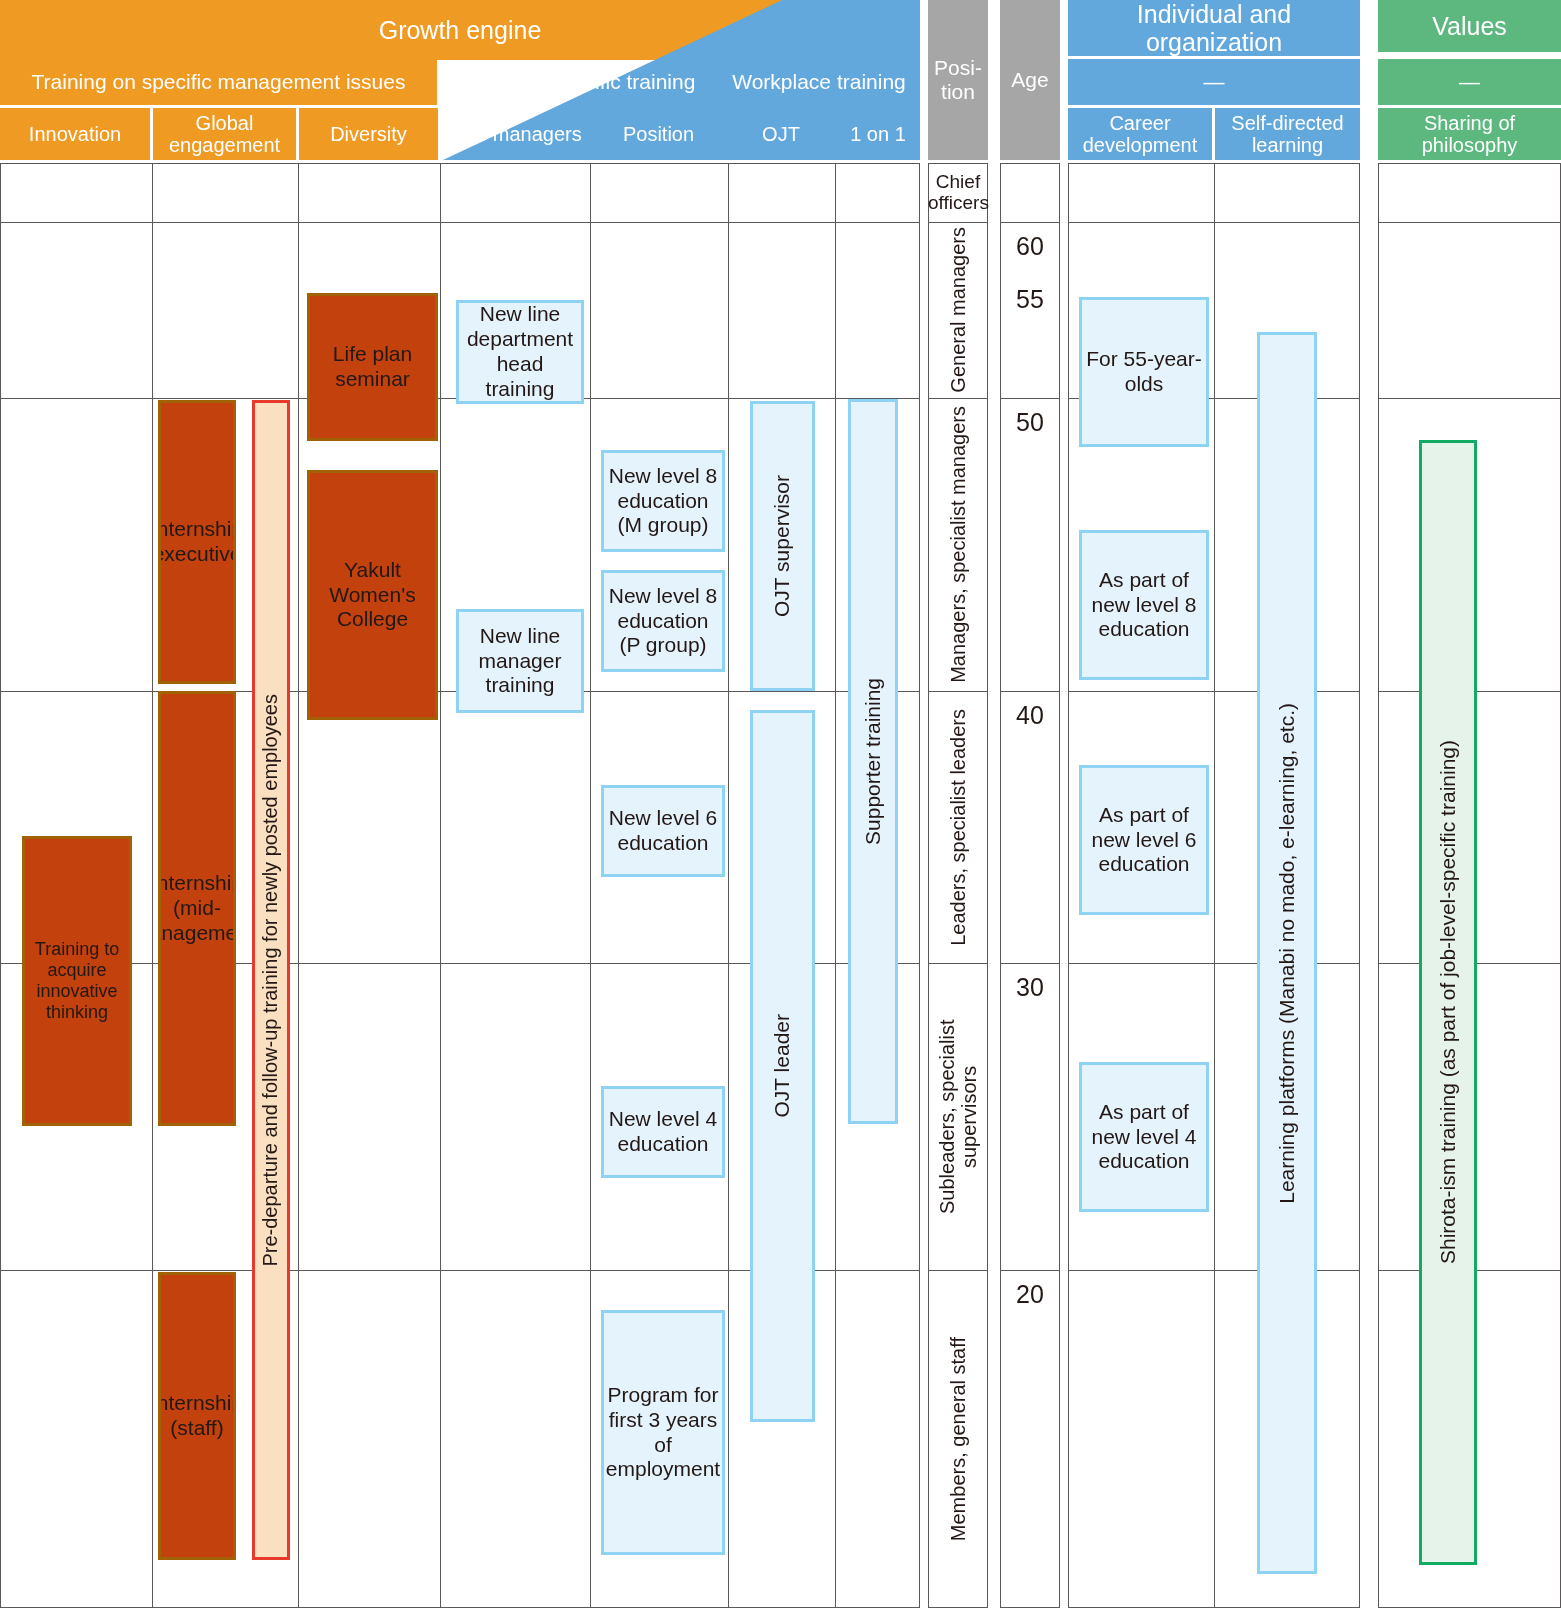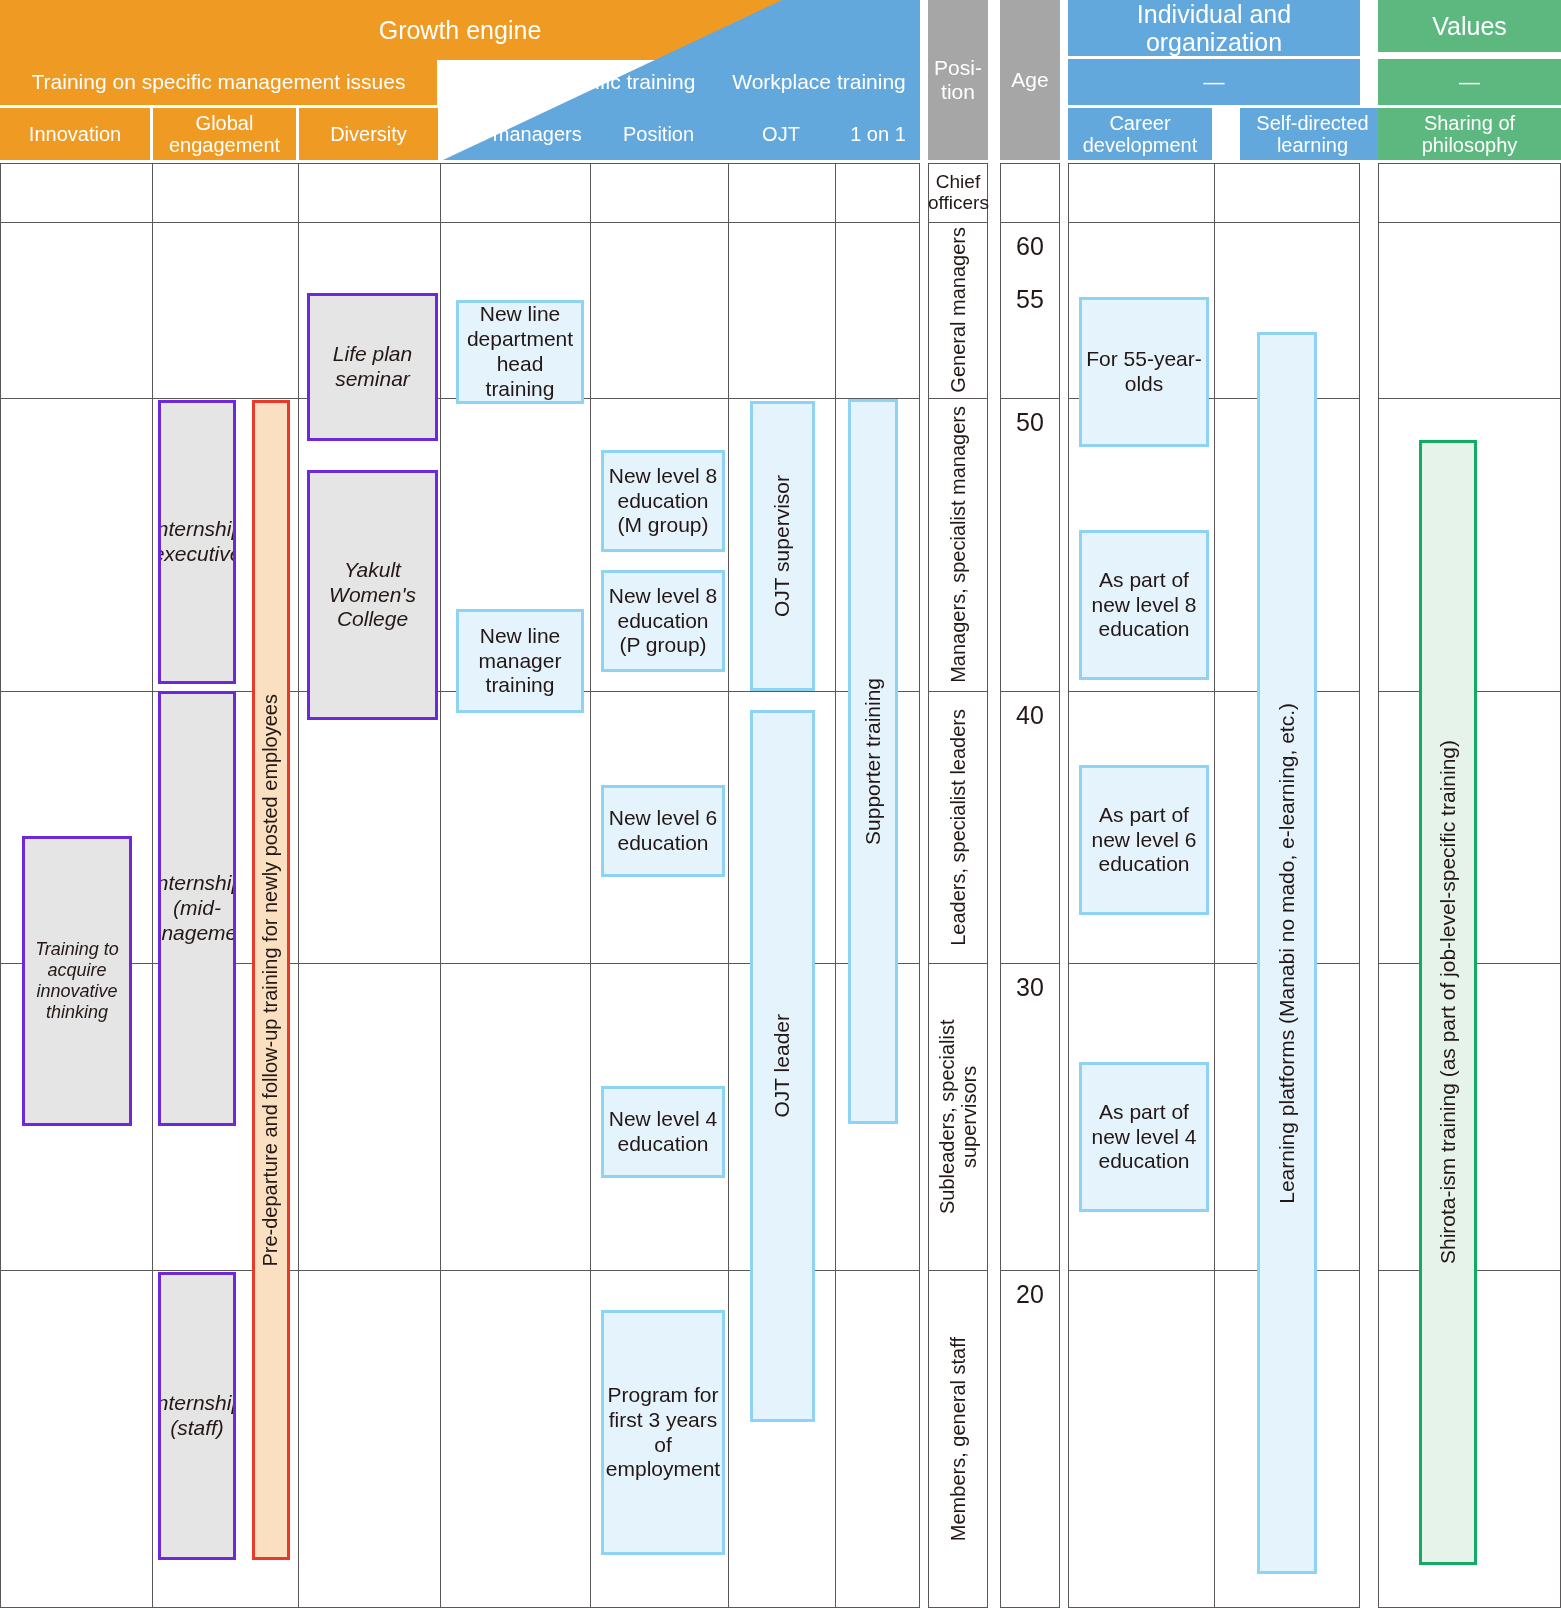--- a/index.html
+++ b/index.html
@@ -42,21 +42,21 @@
 
   
   .box {
     position: absolute;
     display: flex; align-items: center; justify-content: center;
     text-align: center;
     line-height: 1.18;
     color: #231815;
     overflow: hidden;
   }
-  .box-orange { background: #e5e5e5; border: 3px solid #6d28d9; font-style: italic; }
+  .box-orange { background: #c2410c; border: 3px solid #a16207; }
   .box-red    { background: #fae0c0; border: 3px solid #e8392a; }
   .box-blue   { background: #e4f3fc; border: 3px solid #8fd3f4; }
   .box-green  { background: #e6f3ea; border: 3px solid #13ab63; }
 
   .vtext {
     writing-mode: vertical-rl;
     text-orientation: mixed;
     transform: rotate(180deg);
     white-space: nowrap;
   }
@@ -135,21 +135,21 @@
   </div>
   <div class="hdr hdr-blue" style="left:729px; top:108px; width:104px; height:52px; font-size:20px;">
     <span>OJT</span>
   </div>
   <div class="hdr hdr-blue" style="left:836px; top:108px; width:84px; height:52px; font-size:20px;">
     <span>1 on 1</span>
   </div>
   <div class="hdr hdr-blue" style="left:1068px; top:108px; width:144px; height:52px; font-size:20px;">
     <span>Career development</span>
   </div>
-  <div class="hdr hdr-blue" style="left:1215px; top:108px; width:145px; height:52px; font-size:20px;margin-left:25px;">
+  <div class="hdr hdr-blue" style="left:1215px; top:108px; width:145px; height:52px; font-size:20px;">
     <span>Self-directed learning</span>
   </div>
   <div class="hdr hdr-green" style="left:1378px; top:108px; width:183px; height:52px; font-size:20px;">
     <span>Sharing of philosophy</span>
   </div>
 
   <div class="cell" style="left:0px; top:163px; width:920px; height:1445px;"></div>
   <div class="cell" style="left:928px; top:163px; width:60px; height:1445px;"></div>
   <div class="cell" style="left:1000px; top:163px; width:60px; height:1445px;"></div>
   <div class="cell" style="left:1068px; top:163px; width:292px; height:1445px;"></div>

